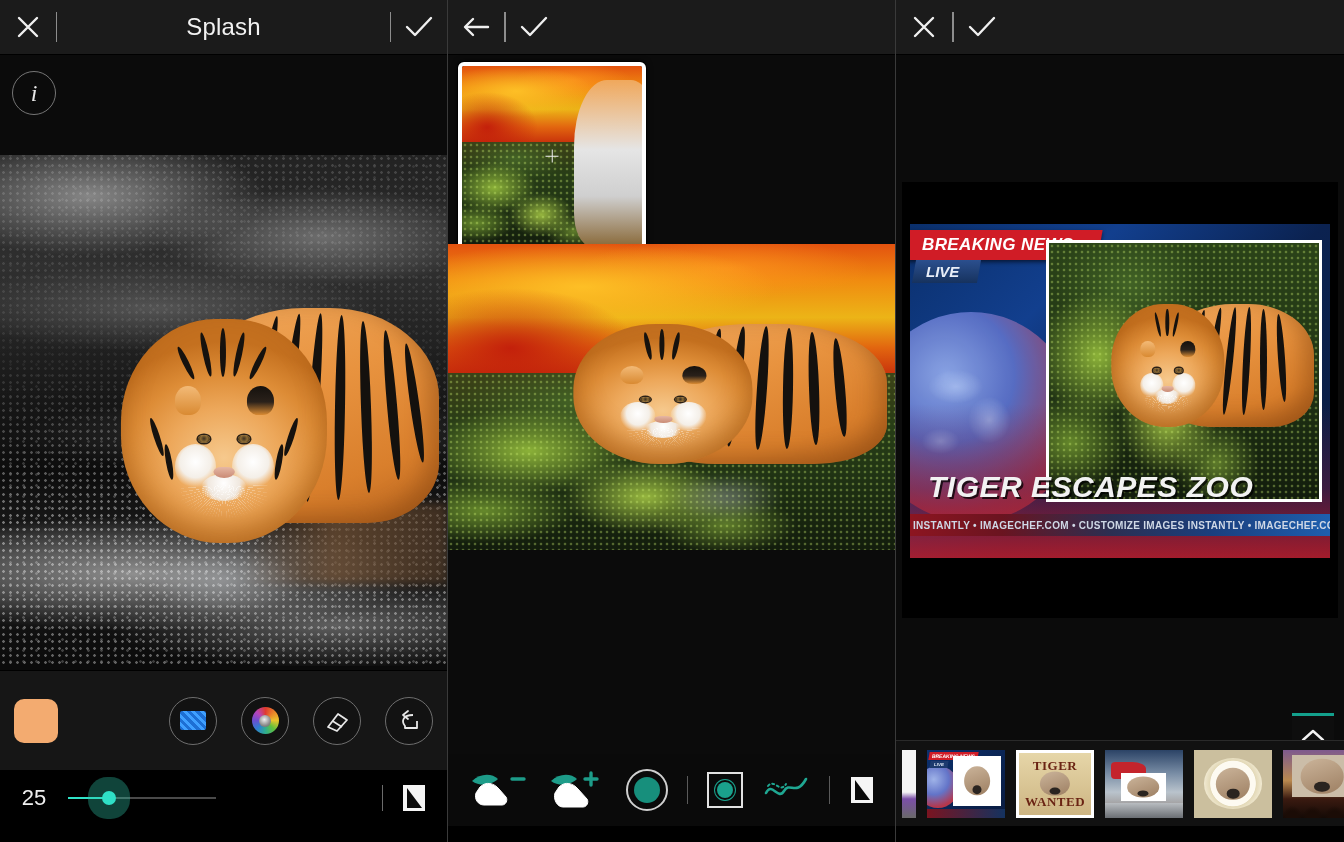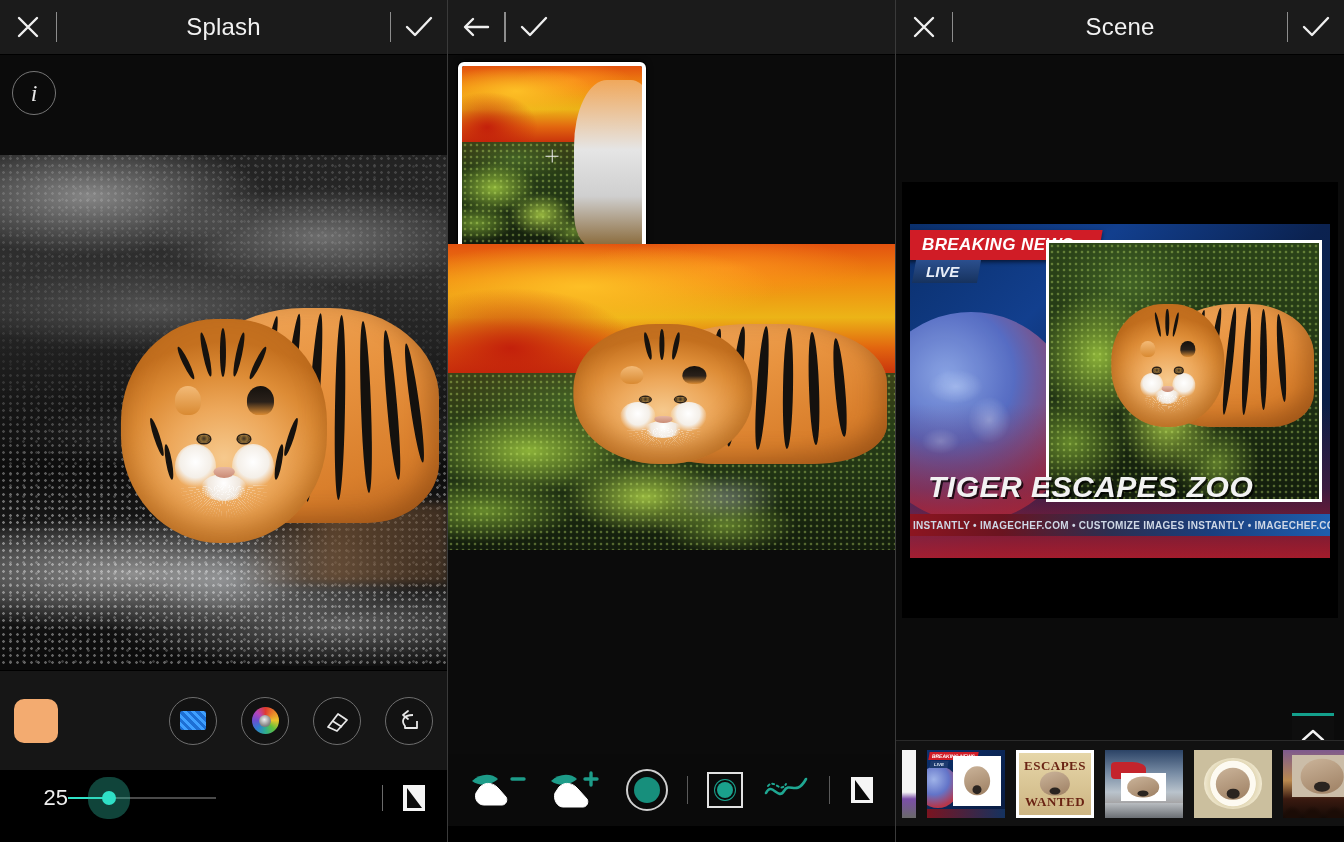--- a/index.html
+++ b/index.html
@@ -120,21 +120,21 @@
     background:repeating-linear-gradient(45deg,#1d6fd4 0 3px,#3fa0ff 3px 6px);}
   .wheel{width:27px;height:27px;border-radius:50%;
     background:conic-gradient(#e03a2f,#e8832a,#e9c32c,#62bf3c,#2fae8e,#2f7fd1,#6b4fd0,#b744b8,#e03a2f);
     display:flex;align-items:center;justify-content:center;}
   .wheel::after{content:"";width:12px;height:12px;border-radius:50%;
     background:radial-gradient(circle at 45% 38%,#efefef,#8a8a8a 60%,#5d5d5d);}
 
   
   .slider-bar{position:absolute;left:0;right:0;bottom:16px;height:56px;background:#000;
     display:flex;align-items:center;}
-  .sl-val{width:68px;text-align:right;color:#efefef;font-size:22px;}
+  .sl-val{width:68px;text-align:center;color:#efefef;font-size:22px;}
   .sl-track{position:relative;flex:1;height:2px;background:#4a4a4a;max-width:240px;}
   .sl-fill{position:absolute;left:0;top:0;height:2px;background:#30e3c8;width:28%;}
   .sl-thumb{position:absolute;top:50%;left:28%;transform:translate(-50%,-50%);
     width:14px;height:14px;border-radius:50%;background:#2fe0c6;
     box-shadow:0 0 0 14px rgba(47,200,170,.34);}
   .sl-gap{flex:1;}
   .sl-sep{width:1px;height:26px;background:#6b6b6b;margin:0 18px;}
   .pagefold{width:26px;height:30px;margin-right:20px;}
   .footer-black{position:absolute;left:0;right:0;bottom:0;height:16px;background:#000;}
 
@@ -430,21 +430,20 @@
   </div>
 
   <div class="panel">
     <div class="hdr">
       <div class="hdr-btn">
         <svg width="26" height="26" viewBox="0 0 26 26">
             <path d="M4 4 L22 22 M22 4 L4 22" stroke="#f0f0f0" stroke-width="2.4" fill="none" stroke-linecap="round"></path>
           </svg>
       </div>
       <div class="hdr-sep"></div>
-      <div class="hdr-title">Scene</div>
       <div class="hdr-sep"></div>
       <div class="hdr-btn">
         <svg width="30" height="26" viewBox="0 0 30 26">
             <path d="M3 13 L11 21 L27 4" stroke="#f0f0f0" stroke-width="2.4" fill="none" stroke-linecap="round" stroke-linejoin="round"></path>
           </svg>
       </div>
     </div>
 
     <div class="scene-canvas">
       <div class="news">
@@ -512,21 +511,21 @@
         <div style="position:absolute;left:3px;top:11px;background:#1c3a6e;color:#dde6f4;font-size:4.5px;
              font-weight:bold;padding:1px 4px;transform:skewX(-10deg)">LIVE</div>
         <div style="position:absolute;left:26px;top:6px;right:4px;bottom:12px;background:#fff;border:1px solid #fff;overflow:hidden">
           <div class="dogface"></div>
         </div>
         <div style="position:absolute;left:0;right:0;bottom:0;height:9px;background:linear-gradient(90deg,#7a1420,#14325f)"></div>
       </div>
 
       <div class="thumb">
         <div class="wanted">
-          <b>ESCAPES</b>
+          <b>TIGER</b>
           <div class="dogface" style="width:42%;height:40%"></div>
           <b>WANTED</b>
         </div>
       </div>
 
       <div class="thumb">
         <div class="sq-scene"></div>
         <div class="sq-red"></div>
         <div style="position:absolute;left:20%;top:34%;width:58%;height:42%;background:#fff;overflow:hidden">
           <div class="dogface" style="width:70%;height:74%"></div>

